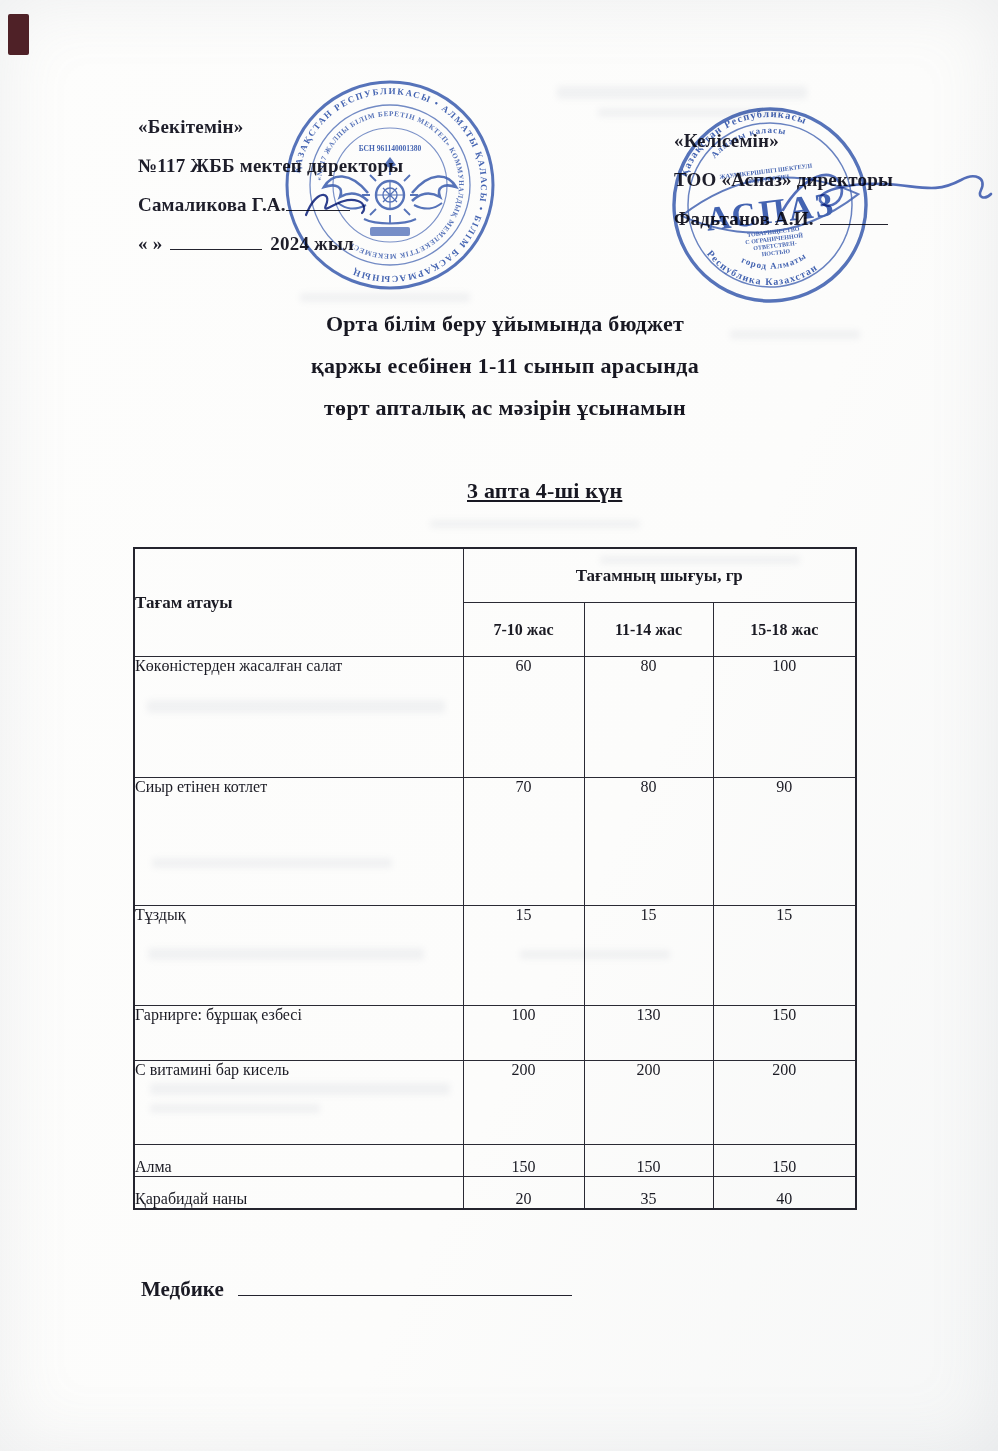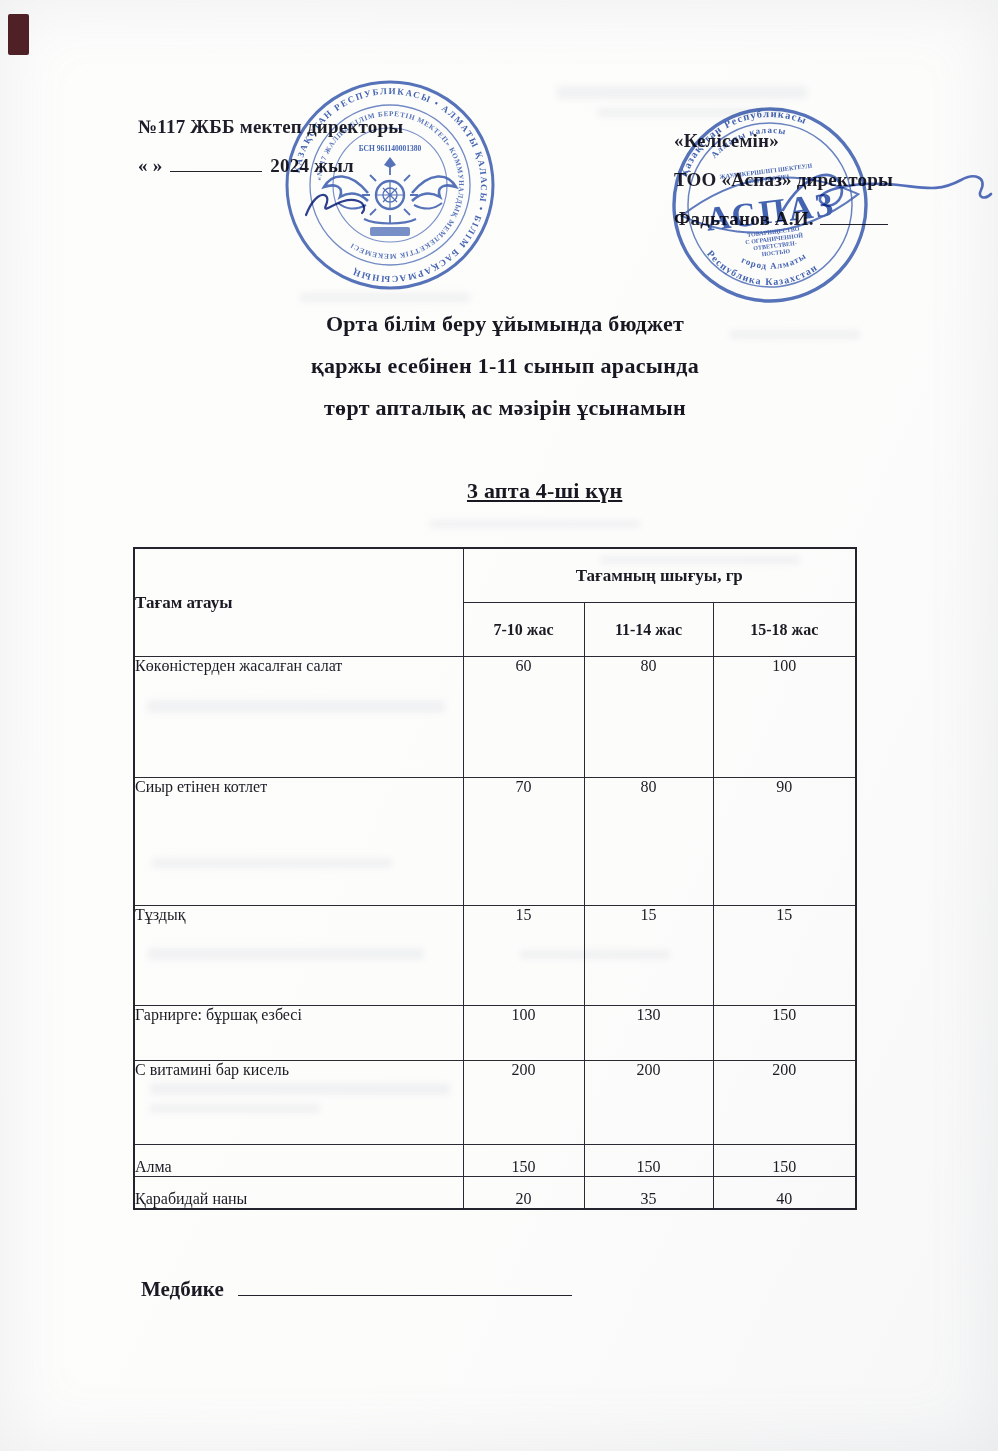--- a/index.html
+++ b/index.html
@@ -47,21 +47,23 @@
   <div class="smudge" style="left:430px;top:520px;width:210px;height:8px;"></div>
   <div class="smudge" style="left:600px;top:556px;width:200px;height:8px;"></div>
   <div class="smudge" style="left:147px;top:700px;width:298px;height:13px;"></div>
   <div class="smudge" style="left:152px;top:858px;width:240px;height:10px;"></div>
   <div class="smudge" style="left:148px;top:948px;width:276px;height:12px;"></div>
   <div class="smudge" style="left:520px;top:950px;width:150px;height:9px;"></div>
   <div class="smudge" style="left:150px;top:1083px;width:300px;height:12px;"></div>
   <div class="smudge" style="left:150px;top:1104px;width:170px;height:9px;"></div>
 
   <div class="hdr-block" style="left:138px;top:116px;">
+    <div class="line">«Бекітемін»</div>
     <div class="line">№117 ЖББ мектеп директоры</div>
+    <div class="line"><span>Самаликова Г.А.</span><span class="uline" style="width:64px;"></span></div>
     <div class="line"><span>«      »</span><span class="uline" style="width:92px;margin-left:8px;margin-right:8px;"></span><span>2024 жыл</span></div>
   </div>
 
   <div class="hdr-block" style="left:674px;top:130px;">
     <div class="line">«Келісемін»</div>
     <div class="line">ТОО «Аспаз» директоры</div>
     <div class="line"><span>Фадьтанов А.И.</span><span class="uline" style="width:68px;margin-left:6px;"></span></div>
   </div>
 
   <svg class="stamp" style="left:280px;top:75px;" width="220" height="220" viewBox="0 0 220 220">

